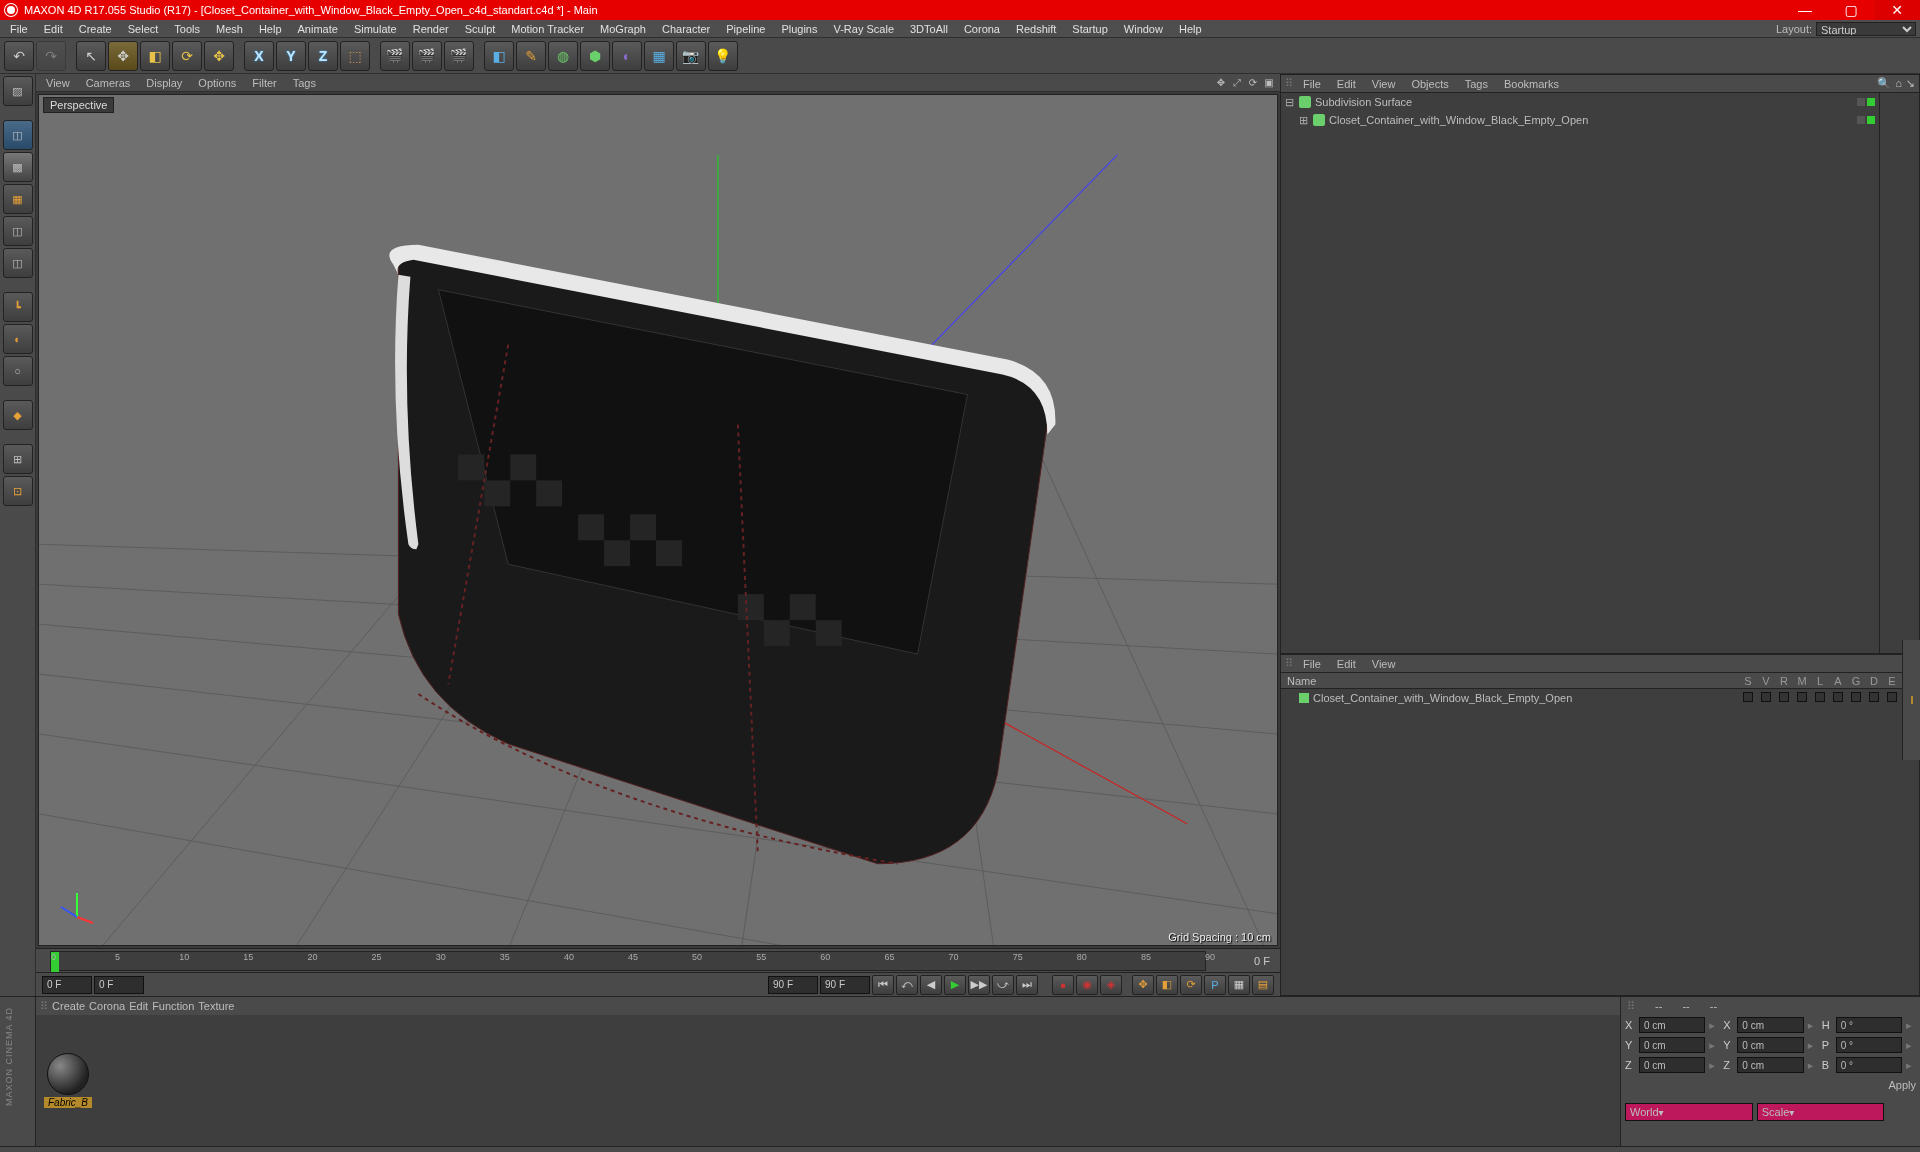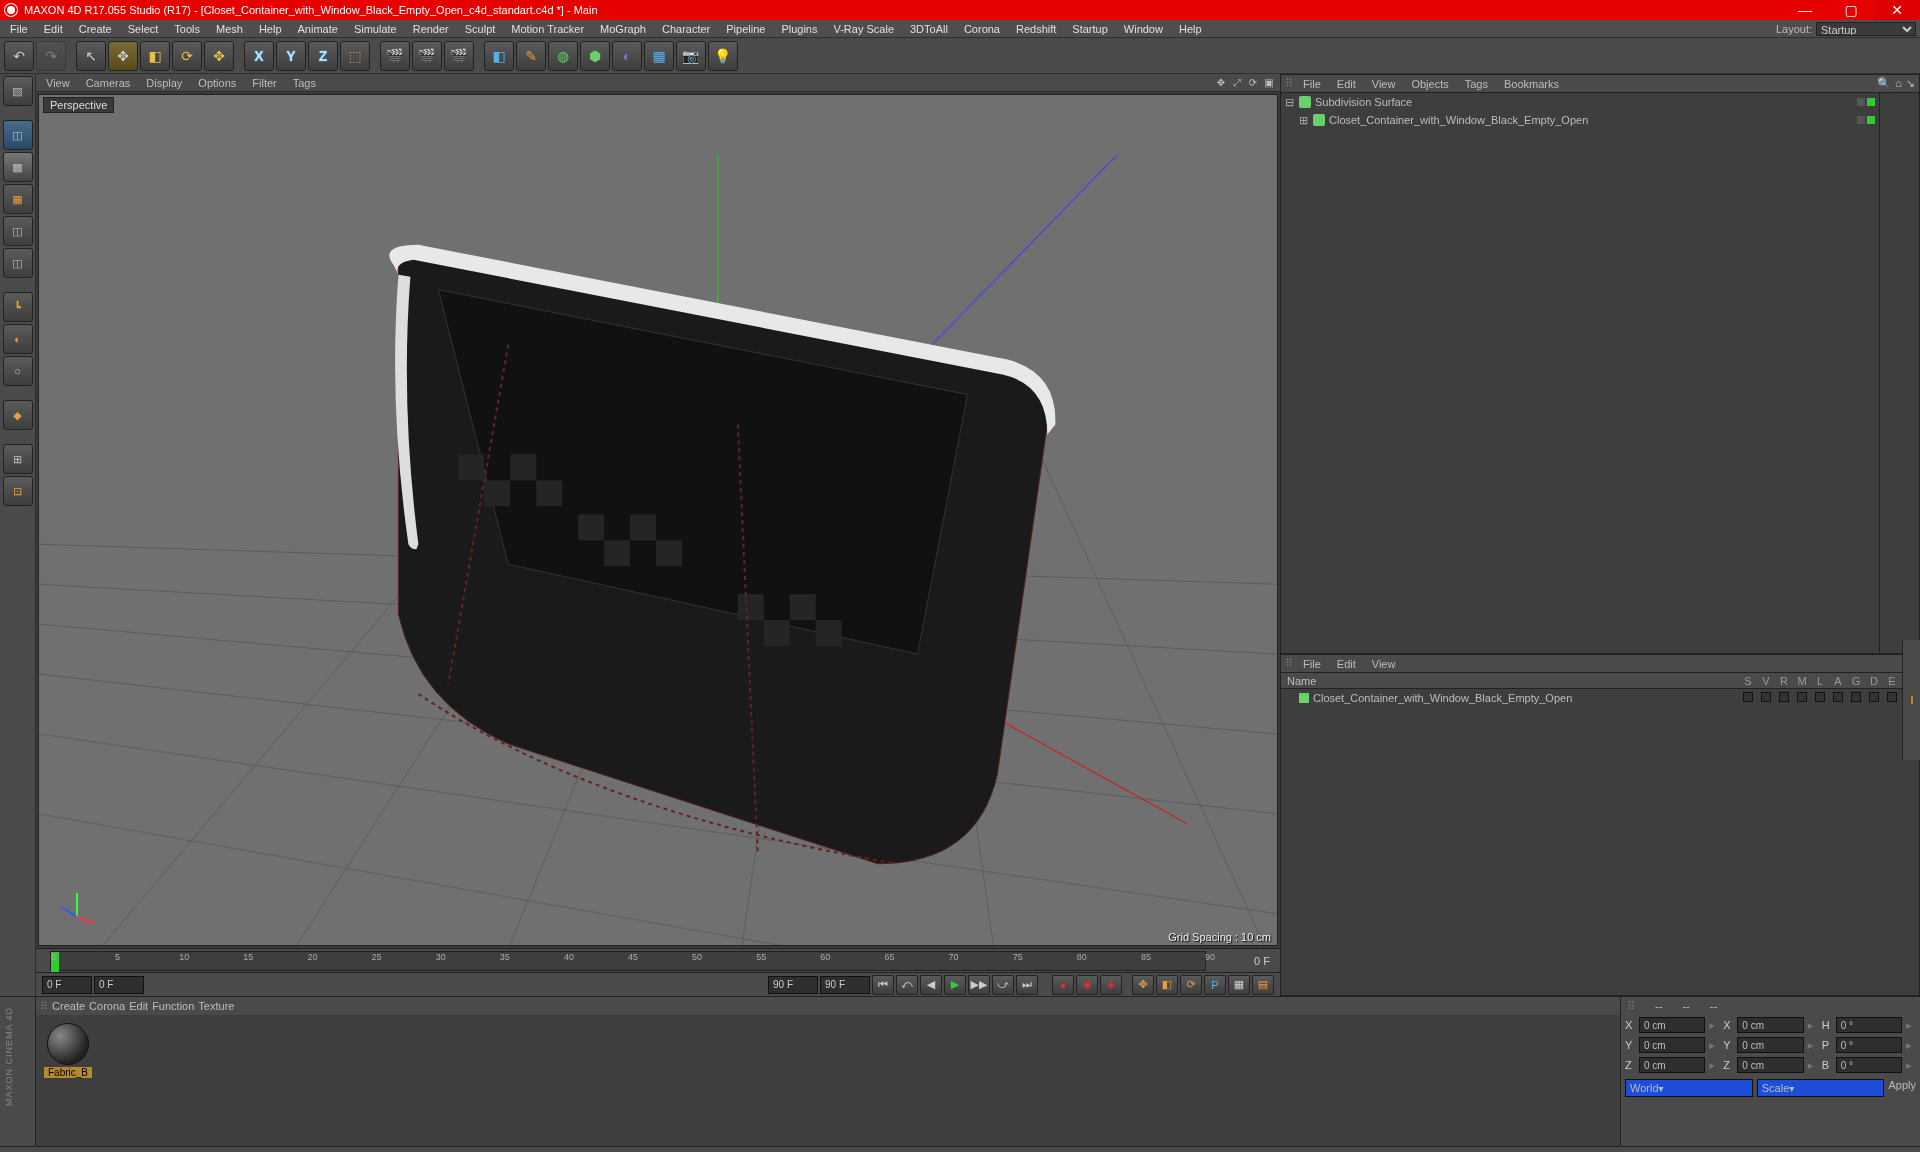--- a/index.html
+++ b/index.html
@@ -83,33 +83,33 @@
 .layer-head .c { width:18px; text-align:center; color:#999; }
 .layer-row { height:18px; display:flex; align-items:center; }
 .layer-row .namecol { flex:1; padding-left:18px; color:#e6a038; display:flex; align-items:center; gap:4px; }
 .layer-row .c { width:18px; text-align:center; }
 .layer-row .sq { width:10px; height:10px; display:inline-block; }
 
 
 .footer-area { height:150px; display:flex; border-top:1px solid #222; }
 .mat-panel { flex:1; background:#3e3e3e; display:flex; flex-direction:column; }
 .mat-menubar { height:18px; background:#4a4a4a; display:flex; align-items:center; gap:4px; padding:0 4px; }
-.mat-body { flex:1; padding:8px; display:flex; gap:8px; align-items:flex-start; }
+.mat-body { flex:1; padding:8px; display:flex; gap:8px; align-items:center;font-style:italic; }
 .mat-swatch { width:48px; display:flex; flex-direction:column; align-items:center; gap:2px; }
 .mat-ball { width:42px; height:42px; border-radius:50%; background:radial-gradient(circle at 30% 30%, #888, #222 70%); border:1px solid #111; }
 .mat-name { background:#b58a2a; color:#000; font-size:10px; padding:0 2px; width:48px; overflow:hidden; text-align:center; }
 
 .coord-panel { width:300px; background:#4a4a4a; border-left:1px solid #222; display:flex; flex-direction:column; }
 .coord-head { height:18px; display:flex; align-items:center; gap:20px; padding:0 6px; color:#888; font-size:10px; }
 .coord-row { height:20px; display:flex; align-items:center; gap:4px; padding:0 4px; }
 .coord-row .lbl { width:10px; color:#ccc; }
 .coord-row .val { flex:1; background:#2e2e2e; border:1px solid #111; height:16px; padding:0 4px; font-size:10px; display:flex; align-items:center; }
 .coord-row .spn { width:10px; color:#777; }
 .coord-bot { display:flex; gap:4px; padding:4px; }
-.coord-bot .sel { flex:1; background:#1d4ed8; border:1px solid #111; height:18px; display:flex; align-items:center; padding:0 4px; font-size:10px; }
+.coord-bot .sel { flex:1; background:#be185d; border:1px solid #111; height:18px; display:flex; align-items:center; padding:0 4px; font-size:10px;margin-top:24px; }
 
 .rightside-tab { width:18px; background:#4a4a4a; border-left:1px solid #222; display:flex; align-items:center; justify-content:center; }
 .rightside-tab span { writing-mode:vertical-rl; font-size:9px; color:#aaa; background:#b58a2a; padding:4px 1px; color:#000; }
 
 
 .statusbar { height:18px; background:#4a4a4a; border-top:1px solid #222; display:flex; align-items:center; padding:0 6px; gap:6px; }
 .statusbar .sicon { width:14px; height:14px; }
 .statusbar .stext { color:#ccc; font-size:11px; }
 
 

